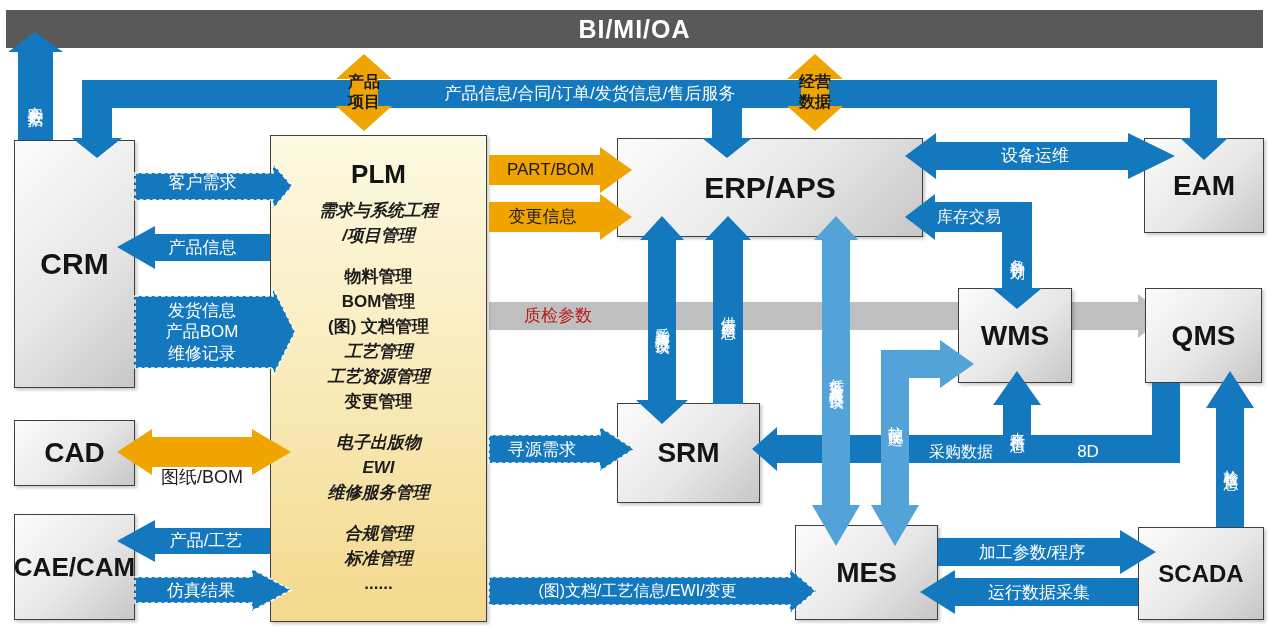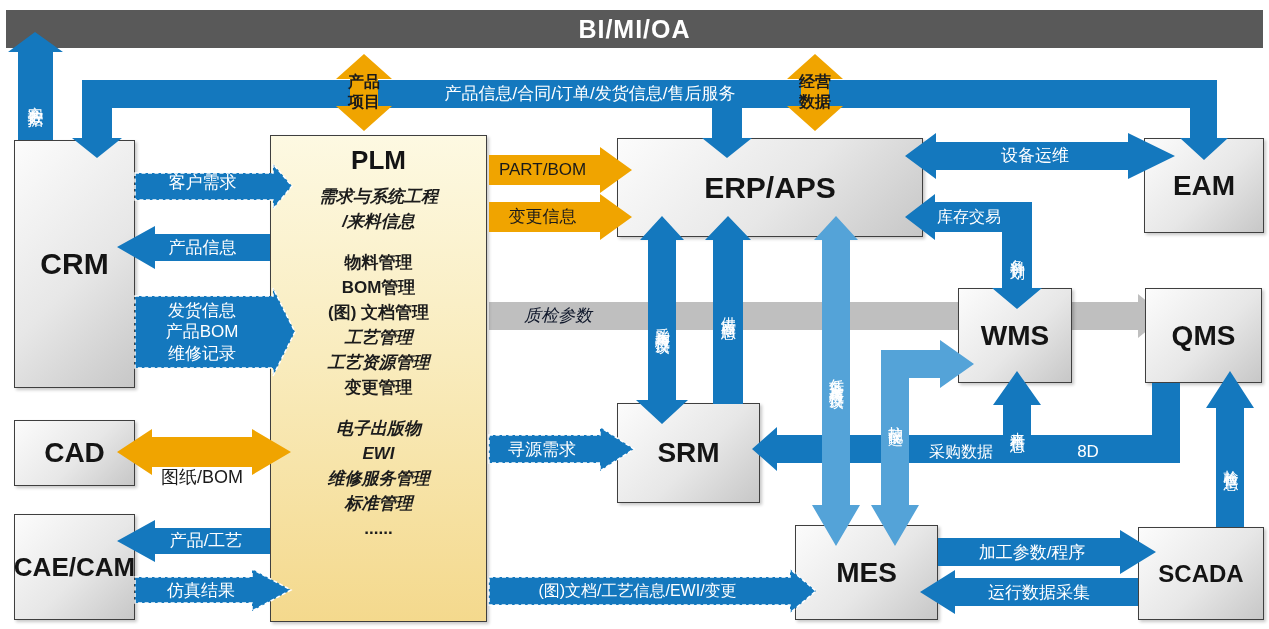--- a/index.html
+++ b/index.html
@@ -10,28 +10,28 @@
   #over{z-index:2;}
   .box{position:absolute;z-index:1;box-sizing:border-box;border:1.5px solid #3f3f3f;
        background:linear-gradient(135deg,#fcfcfc 0%,#e7e7e7 55%,#c7c7c7 100%);
        box-shadow:2px 2px 3px rgba(0,0,0,.22);
        display:flex;align-items:center;justify-content:center;
        font-weight:bold;color:#141414;}
   .box.plm{background:linear-gradient(180deg,#fdf9e2 0%,#f9ecbe 45%,#f4d98d 100%);
        display:block;text-align:center;}
   .bar{position:absolute;z-index:1;background:#595959;display:flex;align-items:center;justify-content:center;
        color:#ffffff;font-weight:bold;font-size:25px;letter-spacing:1px;}
-  .plm-title{font-size:26px;font-weight:bold;padding-top:9px;}
+  .plm-title{font-size:26px;font-weight:bold;padding-top:23px;}
   .plm-list{padding-top:8px;font-size:17px;line-height:25px;color:#1c1c1c;}
   .plm-line.it{font-style:italic;}
   .plm-line.gap{margin-top:16px;}
   .lbl{position:absolute;z-index:3;display:flex;align-items:center;justify-content:center;
        color:#ffffff;font-size:17px;white-space:pre-line;text-align:center;line-height:1.25;}
   .lbl.dark{color:#1a1a1a;}
-  .lbl.gray{color:#0f172a;font-style:italic;}
+  .lbl.gray{color:#b91c1c;}
   .lbl.v{writing-mode:vertical-rl;letter-spacing:2px;}
   .lbl.small{font-size:15px;}
   .lbl.m{font-size:16px;}
   .lbl.gold{color:#1a1a1a;font-weight:600;}
   .t26{font-size:26px;} .t28{font-size:28px;} .t30{font-size:30px;} .t24{font-size:24px;}
 </style>
 </head>
 <body>
 
 <div id="stage">
@@ -45,30 +45,31 @@
   </div>
 
   <div class="box t30" style="left:14px;top:140px;width:121px;height:248px;">
       <span>CRM</span>
     </div>
 
   <div class="box plm" style="left:270px;top:135px;width:217px;height:487px;">
     <div class="plm-title">PLM</div>
     <div class="plm-list">
         <div class="plm-line it">需求与系统工程</div>
-        <div class="plm-line it">/来料信息</div>
+        <div class="plm-line it">/项目管理</div>
         <div class="plm-line gap">物料管理</div>
         <div class="plm-line">BOM管理</div>
         <div class="plm-line">(图) 文档管理</div>
         <div class="plm-line it">工艺管理</div>
         <div class="plm-line it">工艺资源管理</div>
         <div class="plm-line">变更管理</div>
         <div class="plm-line it gap">电子出版物</div>
         <div class="plm-line it">EWI</div>
         <div class="plm-line it">维修服务管理</div>
+        <div class="plm-line it gap">合规管理</div>
         <div class="plm-line it">标准管理</div>
         <div class="plm-line">......</div>
       </div>
   </div>
 
   <div class="box t28" style="left:14px;top:420px;width:121px;height:66px;">
       <span>CAD</span>
     </div>
 
   <div class="box t26" style="left:14px;top:514px;width:121px;height:106px;">
@@ -142,21 +143,21 @@
   <div class="lbl gold m" style="left:331px;top:63px;width:66px;height:58px;">产品
 项目</div>
   <div class="lbl" style="left:390px;top:81px;width:400px;height:26px;">产品信息/合同/订单/发货信息/售后服务</div>
   <div class="lbl gold m" style="left:782px;top:63px;width:66px;height:58px;">经营
 数据</div>
   <div class="lbl" style="left:140px;top:174px;width:125px;height:18px;">客户需求</div>
   <div class="lbl" style="left:140px;top:235px;width:125px;height:25px;">产品信息</div>
   <div class="lbl" style="left:138px;top:298px;width:128px;height:68px;">发货信息
 产品BOM
 维修记录</div>
-  <div class="lbl dark" style="left:490px;top:157px;width:105px;height:26px;">PART/BOM</div>
+  <div class="lbl dark" style="left:490px;top:157px;width:105px;height:26px;padding-left:8px;">PART/BOM</div>
   <div class="lbl dark" style="left:490px;top:204px;width:105px;height:26px;">变更信息</div>
   <div class="lbl" style="left:950px;top:143px;width:170px;height:26px;">设备运维</div>
   <div class="lbl m" style="left:928px;top:204px;width:82px;height:26px;">库存交易</div>
   <div class="lbl v small" style="left:1002px;top:210px;width:30px;height:82px;">备料计划</div>
   <div class="lbl gray" style="left:508px;top:304px;width:100px;height:24px;">质检参数</div>
   <div class="lbl v small" style="left:648px;top:245px;width:28px;height:155px;">采购与执行反馈</div>
   <div class="lbl v small" style="left:714px;top:252px;width:28px;height:115px;">供应商信息</div>
   <div class="lbl v small" style="left:822px;top:268px;width:28px;height:215px;">任务下发与执行反馈</div>
   <div class="lbl v small" style="left:881px;top:378px;width:28px;height:80px;">拉动配送</div>
   <div class="lbl" style="left:492px;top:437px;width:100px;height:25px;">寻源需求</div>

